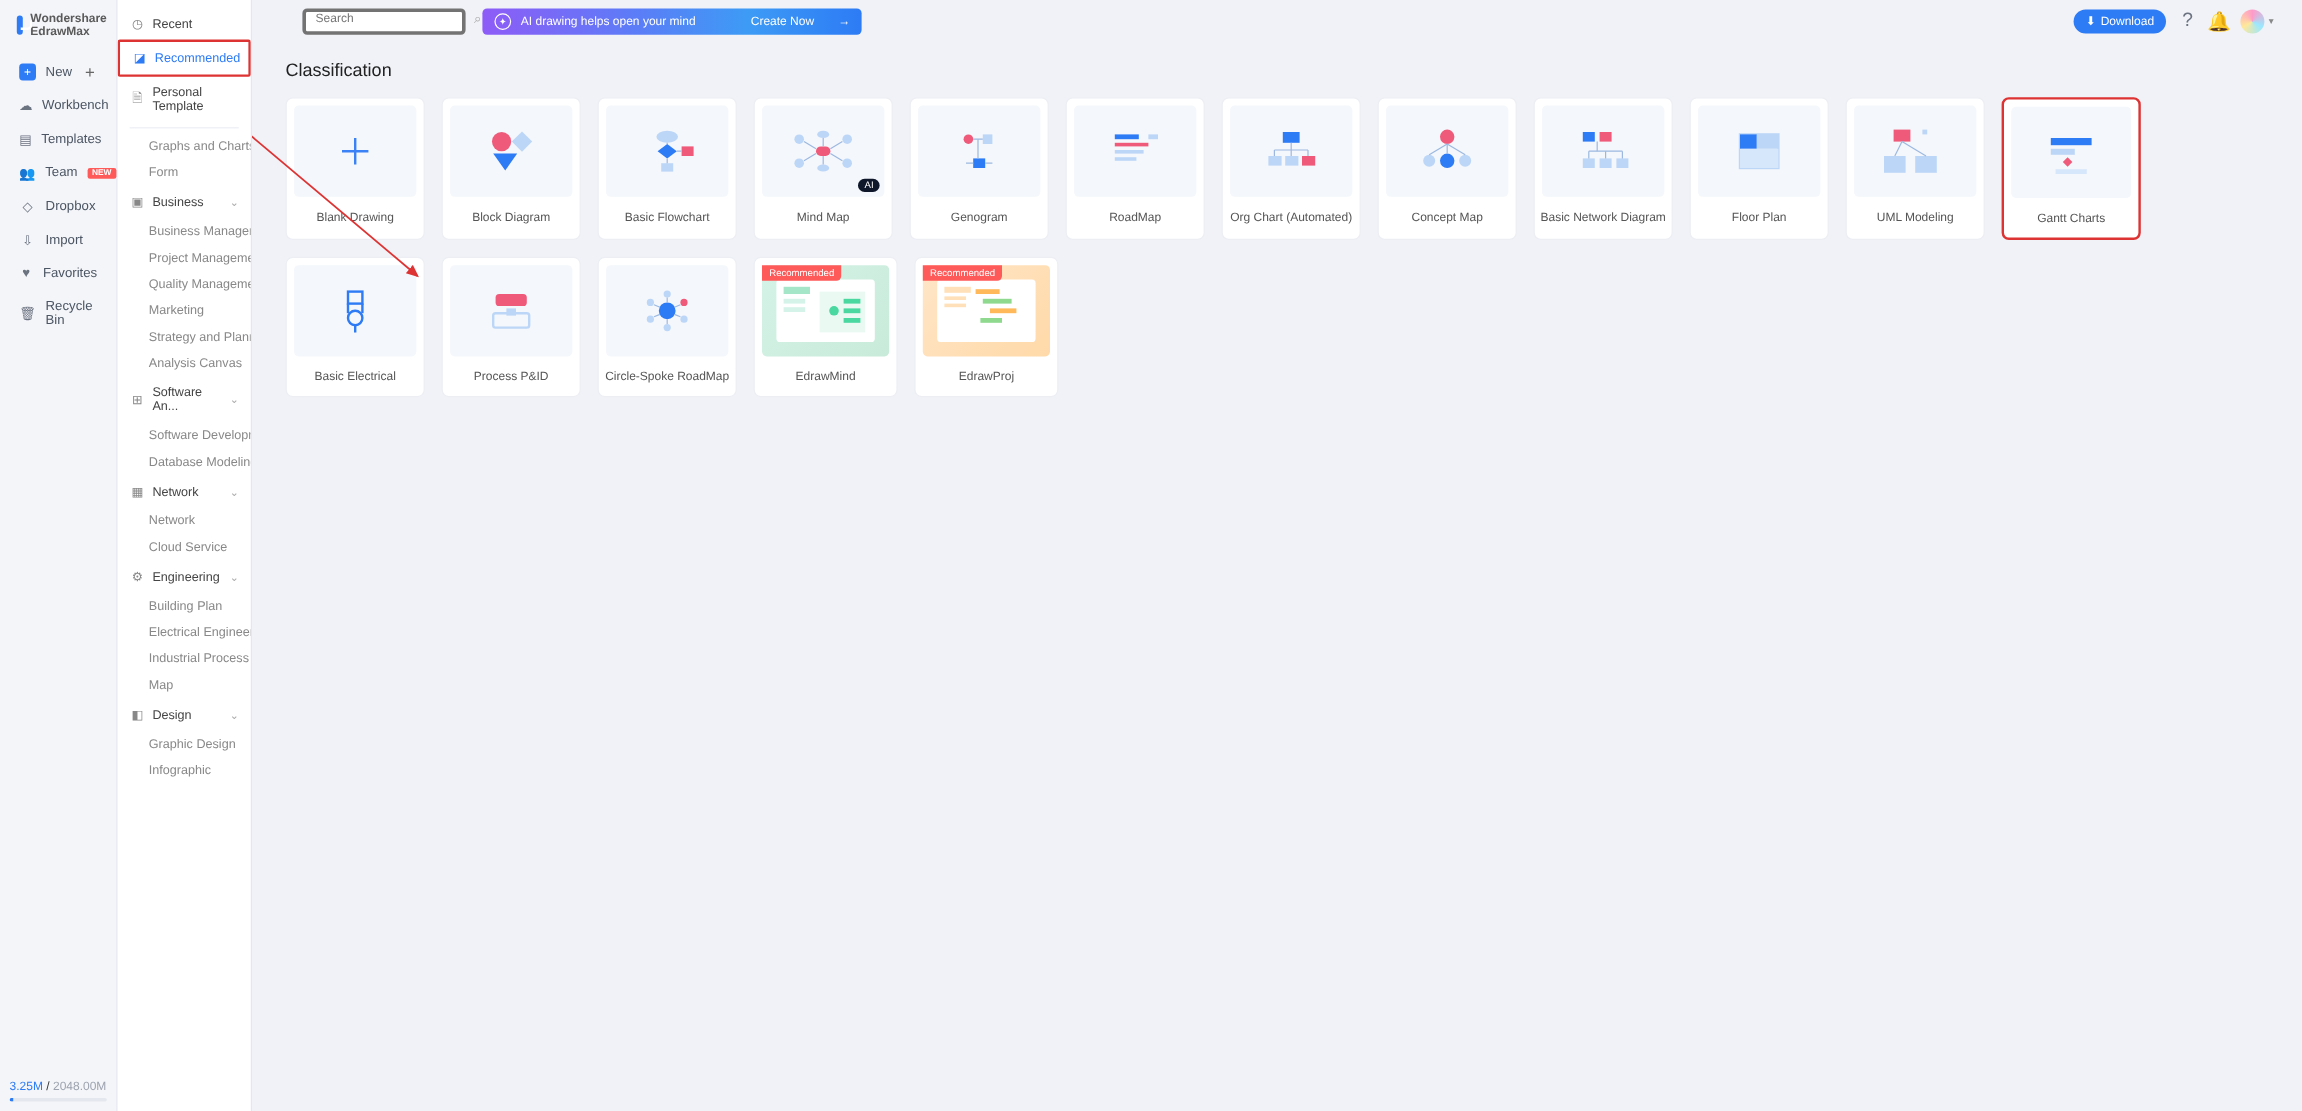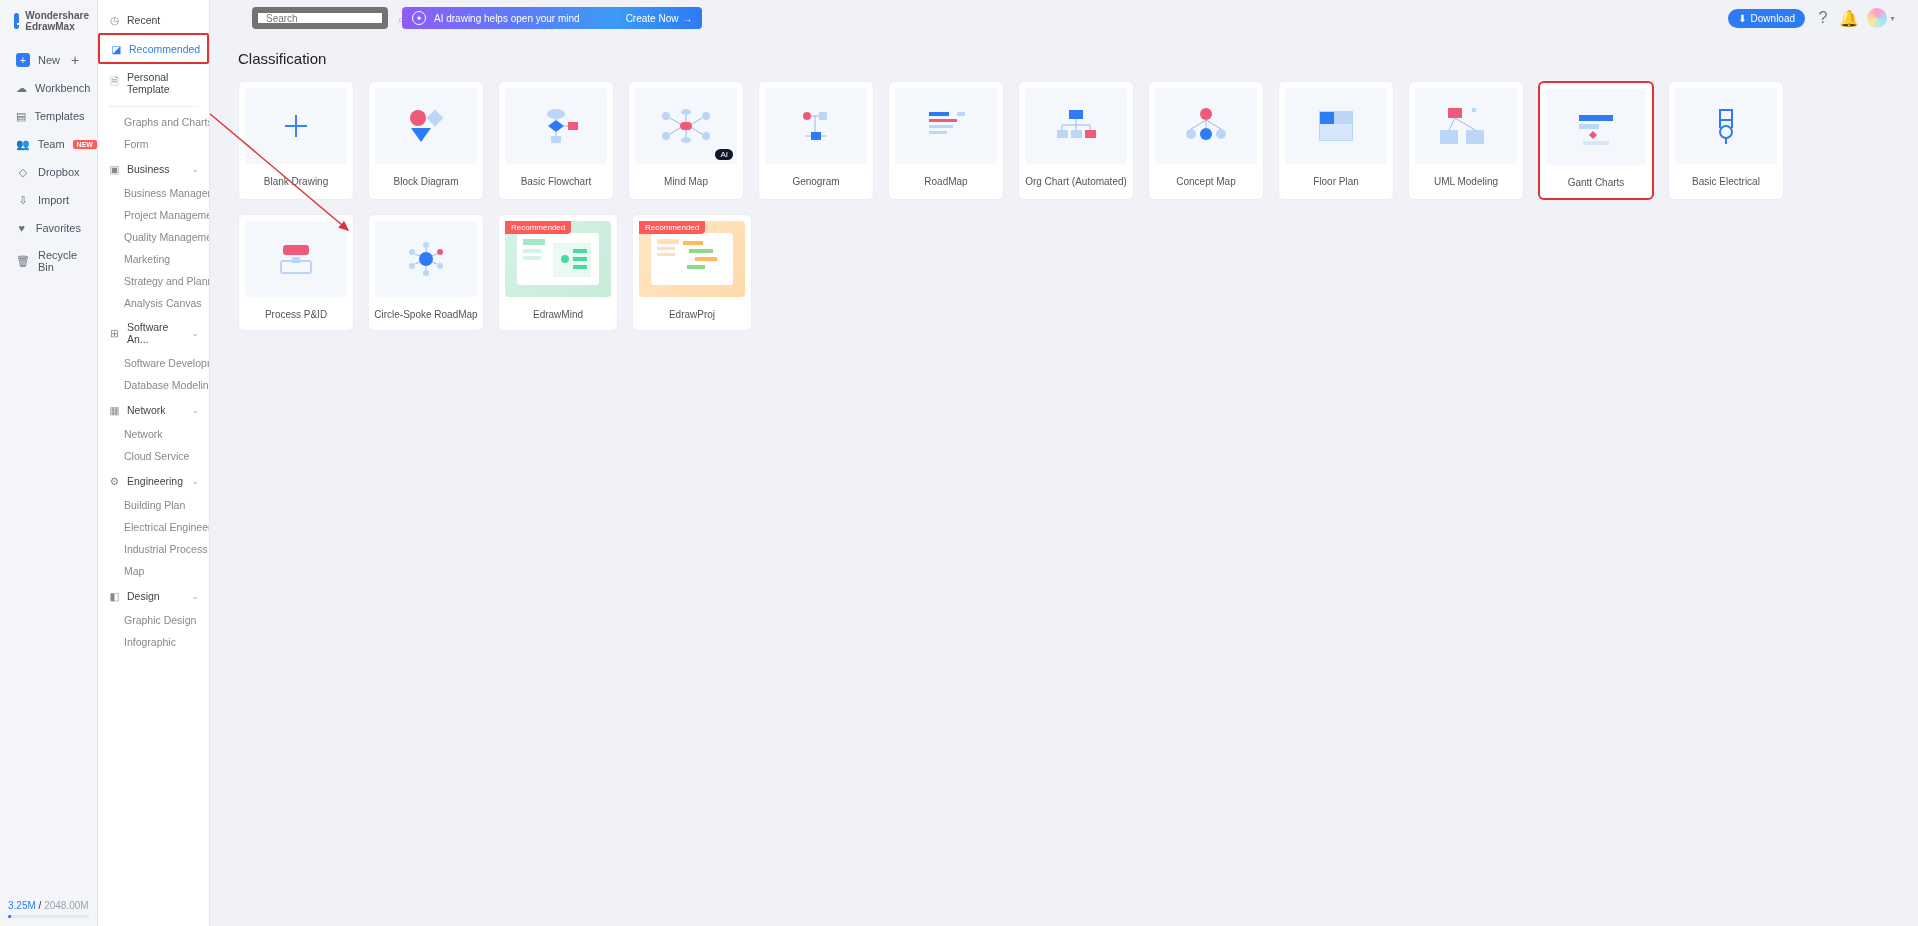--- a/index.html
+++ b/index.html
@@ -165,21 +165,21 @@
   display: flex;
   align-items: center;
   padding: 0 22px 0 0;
   gap: 14px;
 }
 .search {
   margin-left: 0;
   width: 136px;
   height: 22px;
   background: #fff;
-  border: 6px solid #737373;
+  border: 3px solid #737373;
   border-radius: 4px;
   display: flex;
   align-items: flex-start;
   padding: 0 8px;
 }
 .search input {
   border: none;
   outline: none;
   flex: 1;
   font-size: 10px;
@@ -201,21 +201,21 @@
   border: 1.5px solid #fff;
   border-radius: 50%;
   display: inline-flex;
   align-items: center; justify-content: center;
   font-size: 8px;
 }
 .ai-banner .create {
   margin-left: 18px;
   display: inline-flex;
   align-items: flex-end;
-  gap: 4px;
+  gap: 20px;
   padding-left: 20px;
 }
 .header-right {
   margin-left: auto;
   display: flex;
   align-items: center;
   gap: 10px;
 }
 .download-btn {
   background: #2d7bf5;
@@ -596,20 +596,37 @@
                 <circle cx="25" cy="28" r="6" fill="#2d7bf5"></circle>
                 <circle cx="40" cy="28" r="5" fill="#bcd6f7"></circle>
                 <line x1="25" y1="14" x2="10" y2="23" stroke="#9cb8e0"></line>
                 <line x1="25" y1="14" x2="25" y2="22" stroke="#9cb8e0"></line>
                 <line x1="25" y1="14" x2="40" y2="23" stroke="#9cb8e0"></line>
               </svg>
           </div>
           <div class="label">Concept Map</div>
         </div>
 
+        <div class="card">
+          <div class="thumb">
+            <svg width="50" height="40">
+                <rect x="8" y="4" width="10" height="8" fill="#2d7bf5"></rect>
+                <rect x="22" y="4" width="10" height="8" fill="#ef5a7a"></rect>
+                <rect x="8" y="26" width="10" height="8" fill="#bcd6f7"></rect>
+                <rect x="22" y="26" width="10" height="8" fill="#bcd6f7"></rect>
+                <rect x="36" y="26" width="10" height="8" fill="#bcd6f7"></rect>
+                <line x1="20" y1="12" x2="20" y2="20" stroke="#9cb8e0"></line>
+                <line x1="13" y1="20" x2="41" y2="20" stroke="#9cb8e0"></line>
+                <line x1="13" y1="20" x2="13" y2="26" stroke="#9cb8e0"></line>
+                <line x1="27" y1="20" x2="27" y2="26" stroke="#9cb8e0"></line>
+                <line x1="41" y1="20" x2="41" y2="26" stroke="#9cb8e0"></line>
+              </svg>
+          </div>
+          <div class="label">Basic Network Diagram</div>
+        </div>
 
         <div class="card">
           <div class="thumb">
             <svg width="40" height="40">
                 <rect x="4" y="6" width="32" height="28" fill="none" stroke="#bcd6f7" stroke-width="2"></rect>
                 <rect x="4" y="6" width="14" height="12" fill="#2d7bf5"></rect>
                 <rect x="18" y="6" width="18" height="12" fill="#bcd6f7"></rect>
                 <rect x="4" y="18" width="32" height="16" fill="#d6e6fb"></rect>
               </svg>
           </div>

